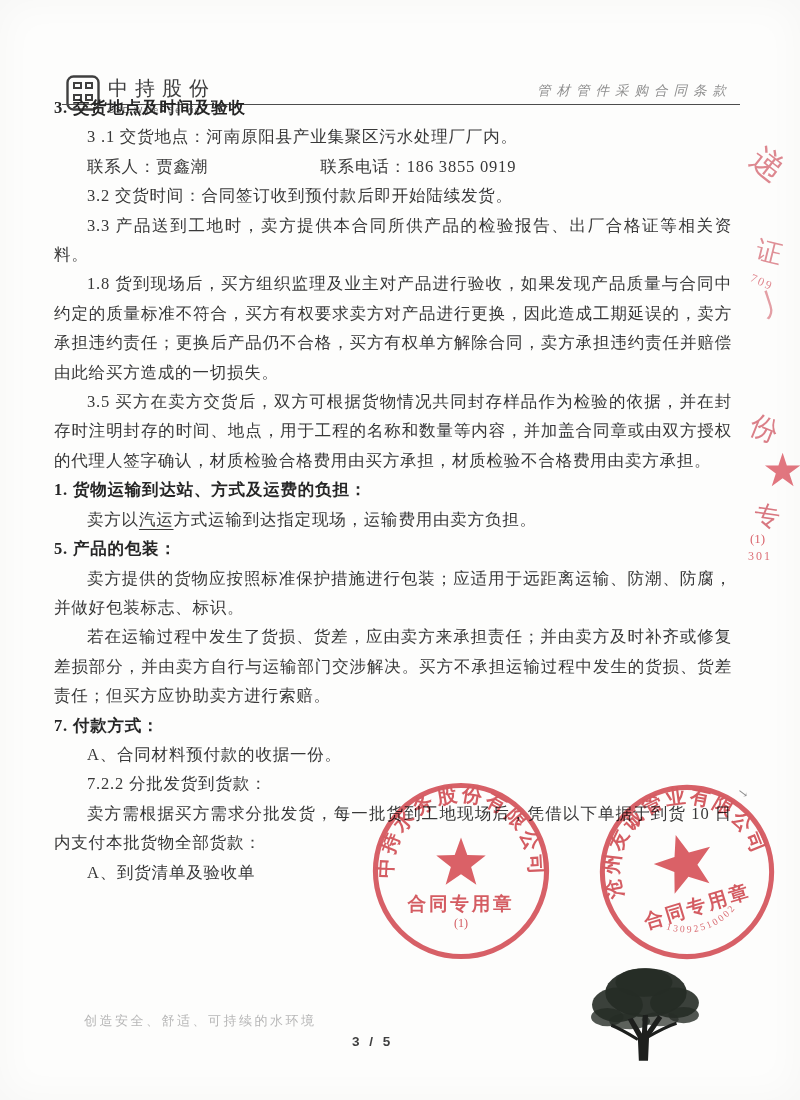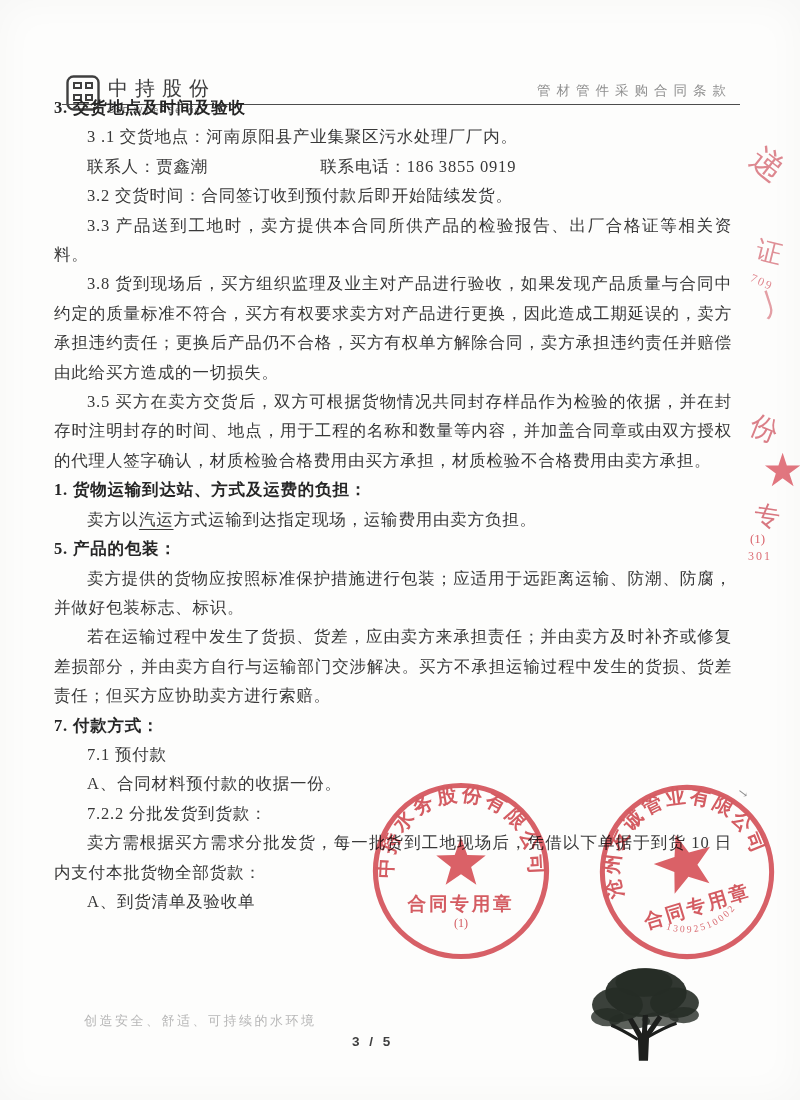--- a/index.html
+++ b/index.html
@@ -10,21 +10,21 @@
     color:#383838;
     box-shadow:inset 0 0 40px rgba(0,0,0,0.03);
   }
   
   .logo{position:absolute;left:66px;top:52px;display:flex;align-items:flex-start;gap:8px;margin-top:23px;}
   .logo-seal{width:34px;height:36px;}
   .logo-text .cn{font-size:20px;letter-spacing:7px;color:#3d3d3d;font-weight:500;font-family:"Liberation Sans","DejaVu Sans",sans-serif;}
   .logo-text .en{font-size:8.5px;letter-spacing:1.5px;color:#606060;margin-top:3px;font-family:"Liberation Sans","DejaVu Sans",sans-serif;}
   .doc-title{
     position:absolute;right:68px;top:82px;
-    font-size:13.5px;letter-spacing:6px;color:#8f8f8f;
+    font-size:13.5px;letter-spacing:6px;color:#8f8f8f;font-style:italic;
   }
   .header-rule{position:absolute;left:62px;right:60px;top:104px;border-top:1.6px solid #4c4c4c;}
   
   .content{
     position:absolute;left:54px;top:93px;width:678px;
     font-size:16.5px;line-height:29.4px;letter-spacing:0.8px;
     text-align:justify;
   }
   .content p{margin:0;}
   .h{font-weight:bold;color:#262626;}
@@ -78,33 +78,32 @@
   </div>
   <div class="doc-title">管材管件采购合同条款</div>
   <div class="header-rule"></div>
 
   <div class="content">
     <p class="h">3. 交货地点及时间及验收</p>
     <p class="ind">3 .1 交货地点：河南原阳县产业集聚区污水处理厂厂内。</p>
     <p class="ind"><span>联系人：贾鑫潮</span><span class="phone">联系电话：186 3855 0919</span></p>
     <p class="ind">3.2 交货时间：合同签订收到预付款后即开始陆续发货。</p>
     <p class="ind">3.3 产品送到工地时，卖方提供本合同所供产品的检验报告、出厂合格证等相关资料。</p>
-    <p class="ind">3.8 货到现场后，买方组织监理及业主对产品进行验收，如果发现产品质量与合同中约定的质量标准不符合，买方有权要求卖方对产品进行更换，因此造成工期延误的，卖方承担违约责任；更换后产品仍不合格，买方有权单方解除合同，卖方承担违约责任并赔偿由此给买方造成的一切损失。</p>
+    <p class="ind">1.8 货到现场后，买方组织监理及业主对产品进行验收，如果发现产品质量与合同中约定的质量标准不符合，买方有权要求卖方对产品进行更换，因此造成工期延误的，卖方承担违约责任；更换后产品仍不合格，买方有权单方解除合同，卖方承担违约责任并赔偿由此给买方造成的一切损失。</p>
     <p class="ind">3.5 买方在卖方交货后，双方可根据货物情况共同封存样品作为检验的依据，并在封存时注明封存的时间、地点，用于工程的名称和数量等内容，并加盖合同章或由双方授权的代理人签字确认，材质检验合格费用由买方承担，材质检验不合格费用由卖方承担。</p>
 
     <p class="h">1. 货物运输到达站、方式及运费的负担：</p>
     <p class="ind"><span>卖方以</span><u>汽运</u><span>方式运输到达指定现场，运输费用由卖方负担。</span></p>
 
     <p class="h">5. 产品的包装：</p>
     <p class="ind">卖方提供的货物应按照标准保护措施进行包装；应适用于远距离运输、防潮、防腐，并做好包装标志、标识。</p>
 
     <p class="ind">若在运输过程中发生了货损、货差，应由卖方来承担责任；并由卖方及时补齐或修复差损部分，并由卖方自行与运输部门交涉解决。买方不承担运输过程中发生的货损、货差责任；但买方应协助卖方进行索赔。</p>
 
     <p class="h">7. 付款方式：</p>
-    <p class="ind">7.1 预付款</p>
     <p class="ind">A、合同材料预付款的收据一份。</p>
     <p class="ind">7.2.2 分批发货到货款：</p>
     <p class="ind">卖方需根据买方需求分批发货，每一批货到工地现场后，凭借以下单据于到货 10 日内支付本批货物全部货款：</p>
     <p class="ind">A、到货清单及验收单</p>
   </div>
 
   <svg class="stamp stamp-buyer" viewBox="0 0 200 200">
     <defs>
       <path id="arcB" d="M 32 128 A 74 74 0 1 1 168 128" fill="none"></path>
     </defs>

